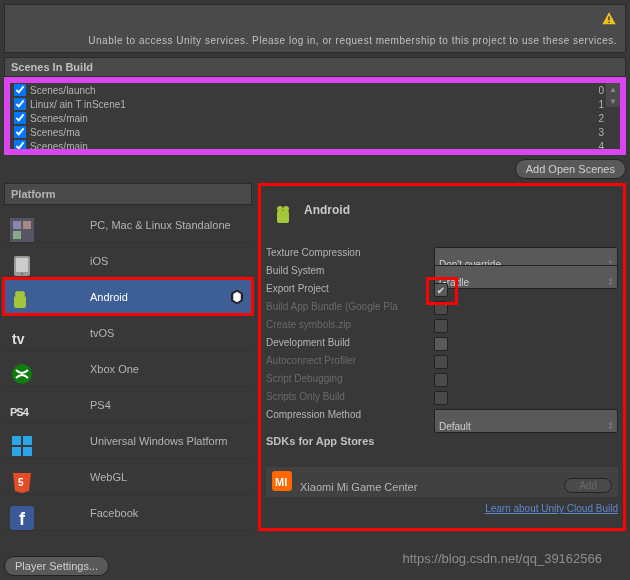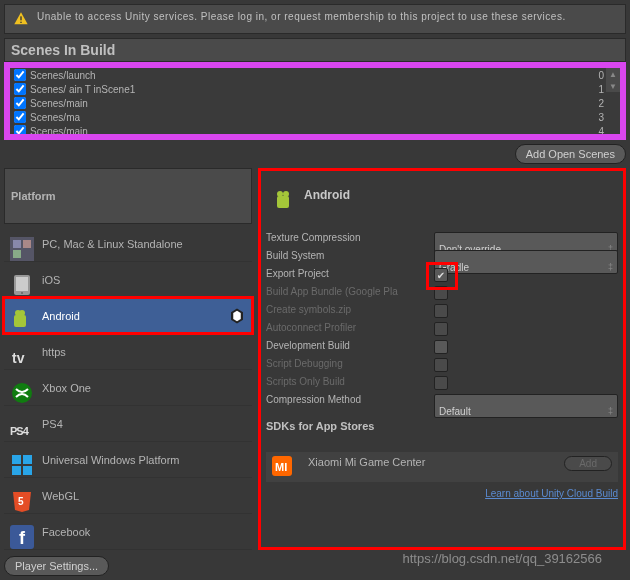--- a/index.html
+++ b/index.html
@@ -1,50 +1,50 @@
 <!DOCTYPE html>
 <html><head>
 <meta charset="utf-8">
 <style>
   * { box-sizing: border-box; margin: 0; padding: 0; font-family: Arial, sans-serif; }
   body { background: #383838; color: #b4b4b4; font-size: 11px; width: 630px; height: 580px; overflow: hidden; position: relative; }
-  .warning-bar { background: #4a4a4a; border: 1px solid #2a2a2a; margin: 4px; padding: 6px 8px; display: flex; align-items: flex-start; gap: 8px; }
+  .warning-bar { background: #4a4a4a; border: 1px solid #2a2a2a; margin: 4px; padding: 6px 8px; display: flex; align-items: flex-end; gap: 8px; flex-direction: column; }
   .warning-icon { width: 16px; height: 16px; }
   .warning-text { font-size: 10px; color: #c0c0c0; letter-spacing: 0.5px; }
-  .section-header { background: #4a4a4a; border: 1px solid #2a2a2a; margin: 4px 4px 0 4px; padding: 3px 6px; font-weight: bold; color: #c0c0c0; font-size: 14px; }
+  .section-header { background: #4a4a4a; border: 1px solid #2a2a2a; margin: 4px 4px 0 4px; padding: 3px 6px; font-weight: bold; color: #c0c0c0; font-size: 11px; }
   .scenes-list { background: #3a3a3a; border: 6px solid #d946ef; margin: 0 4px; height: 78px; overflow: hidden; position: relative; }
   .scene-row { display: flex; align-items: center; padding: 1px 4px; font-size: 10px; }
   .scene-check { width: 12px; height: 12px; margin-right: 4px; }
   .scene-name { flex: 1; color: #b4b4b4; }
   .scene-idx { color: #b4b4b4; padding-right: 12px; }
   .scrollbar-v { position: absolute; right: 0; top: 0; bottom: 0; width: 14px; background: #3a3a3a; }
   .scrollbar-v .arrow { height: 12px; background: #4a4a4a; display:flex; align-items:center; justify-content:center; font-size:8px; color:#888;}
   .btn-row { display: flex; justify-content: flex-end; margin: 4px; }
   .btn { background: #595959; border: 1px solid #222; padding: 3px 10px; font-size: 11px; color: #d0d0d0; border-radius: 10px; cursor: pointer; }
   .btn.disabled { color: #6a6a6a; background:#4a4a4a; }
   .main-columns { display: flex; margin: 0 4px; gap: 6px; }
   .platform-list { width: 248px; background: #383838; }
-  .platform-header { background: #4a4a4a; border: 1px solid #2a2a2a; padding: 21px 6px; font-weight: bold; font-size: 11px; margin-bottom: 2px; }
+  .platform-header { background: #4a4a4a; border: 1px solid #2a2a2a; padding: 4px 6px; font-weight: bold; font-size: 11px; margin-bottom: 2px; }
   .platform-item { display: flex; align-items: center; padding: 5px 6px; gap: 8px; border-bottom: 1px solid rgba(0,0,0,0.1); cursor: pointer; height: 36px; }
   .platform-item.selected { background: #3e5f96; color: #fff; }
   .platform-icon { width: 24px; height: 24px; display:flex; align-items:flex-end; justify-content:center;margin-top:10px; }
-  .platform-label { flex: 1; font-size: 11px; }
+  .platform-label { flex: 1; font-size: 11px; margin-left: 48px; }
   .unity-badge { width: 18px; height: 18px; }
   .settings-panel { flex: 1; background: #383838; position: relative; padding: 6px 8px 8px 8px; }
   .sp-title-row { display: flex; align-items: center; gap: 8px; margin-bottom: 12px; padding: 4px 0 8px 6px; }
   .sp-title { font-weight: bold; font-size: 12px; color: #c8c8c8; }
   .setting-row { display: flex; align-items: flex-start; height: 18px; font-size: 10px; }
   .setting-label { width: 168px; color: #b4b4b4; }
   .setting-label.dim { color: #6a6a6a; }
   .dropdown { flex:1; background: #595959; border: 1px solid #222; padding: 11px 4px; font-size: 10px; color: #d0d0d0; height: 16px; position: relative; border-radius:2px; }
   .dropdown::after { content:"‡"; position:absolute; right:4px; color:#888; font-size:9px; }
   .chk { width: 14px; height: 14px; background: #595959; border: 1px solid #222; display:inline-flex; align-items:center; justify-content:center; font-size:10px; color:#ddd; border-radius:2px; }
   .chk.dim { background:#4a4a4a; }
   .sdks-header { font-weight: bold; margin-top: 8px; margin-bottom: 20px; color:#c0c0c0; font-size:11px; }
-  .sdk-row { display:flex; align-items:flex-start; background:#414141; padding:4px 6px; gap:16px; }
+  .sdk-row { display:flex; align-items:flex-end; background:#414141; padding:4px 6px; gap:8px; }
   .sdk-row .sdk-name { flex:1; font-size:11px; }
   .link { color: #5a8ad0; text-decoration: underline; font-size:10px; text-align:right; display:block; margin-top:6px; cursor:pointer; }
   .red-box-big { position:absolute; border:3px solid #f00; pointer-events:none; }
   .red-box-small { position:absolute; border:3px solid #f00; pointer-events:none; }
   .bottom-row { position:absolute; bottom:4px; left:4px; right:4px; display:flex; justify-content:space-between; align-items:flex-start; }
   .watermark { position:absolute; right:28px; bottom:14px; color:rgba(210,210,210,0.55); font-size:13px; pointer-events:none; }
 </style>
 </head>
 <body>
 
@@ -61,21 +61,21 @@
 
 <div class="section-header">Scenes In Build</div>
 <div class="scenes-list">
   <div class="scene-row">
     <input type="checkbox" class="scene-check" checked="" style="">
     <span class="scene-name">Scenes/launch</span>
     <span class="scene-idx">0</span>
   </div>
   <div class="scene-row">
     <input type="checkbox" class="scene-check" checked="" style="">
-    <span class="scene-name">Scenes/  ain      T    inScene1</span>
+    <span class="scene-name">Linux/  ain      T    inScene1</span>
     <span class="scene-idx">1</span>
   </div>
   <div class="scene-row">
     <input type="checkbox" class="scene-check" checked="" style="">
     <span class="scene-name">Scenes/main</span>
     <span class="scene-idx">2</span>
   </div>
   <div class="scene-row">
     <input type="checkbox" class="scene-check" checked="" style="">
     <span class="scene-name">Scenes/ma</span>
@@ -135,21 +135,21 @@
             <polygon points="12,5 17,8 17,16 12,19 7,16 7,8" fill="#fff"></polygon>
           </svg></span>
       <div class="red-box-big" style="left:-2px; top:-2px; right:-2px; bottom:-2px;"></div>
     </div>
     <div class="platform-item">
       <span class="platform-icon">
           <svg width="24" height="24">
             <text x="2" y="18" font-size="14" fill="#ddd" font-weight="bold">tv</text>
           </svg>
         </span>
-      <span class="platform-label">https</span>
+      <span class="platform-label">tvOS</span>
     </div>
     <div class="platform-item">
       <span class="platform-icon">
           <svg width="24" height="24">
             <circle cx="12" cy="12" r="10" fill="#107c10"></circle>
             <path d="M6 8 Q12 14 18 8 M6 16 Q12 10 18 16" stroke="#fff" stroke-width="2" fill="none"></path>
           </svg>
         </span>
       <span class="platform-label">Xbox One</span>
     </div>
@@ -221,26 +221,26 @@
     </div>
     <div class="setting-row">
       <span class="setting-label dim">Build App Bundle (Google Pla</span>
       <span class="chk dim"></span>
     </div>
     <div class="setting-row">
       <span class="setting-label dim">Create symbols.zip</span>
       <span class="chk dim"></span>
     </div>
     <div class="setting-row">
-      <span class="setting-label dim">Autoconnect Profiler</span>
-      <span class="chk dim"></span>
-    </div>
-    <div class="setting-row">
       <span class="setting-label">Development Build</span>
       <span class="chk"></span>
+    </div>
+    <div class="setting-row">
+      <span class="setting-label dim">Autoconnect Profiler</span>
+      <span class="chk dim"></span>
     </div>
     <div class="setting-row">
       <span class="setting-label dim">Script Debugging</span>
       <span class="chk dim"></span>
     </div>
     <div class="setting-row">
       <span class="setting-label dim">Scripts Only Build</span>
       <span class="chk dim"></span>
     </div>
     <div class="setting-row">

